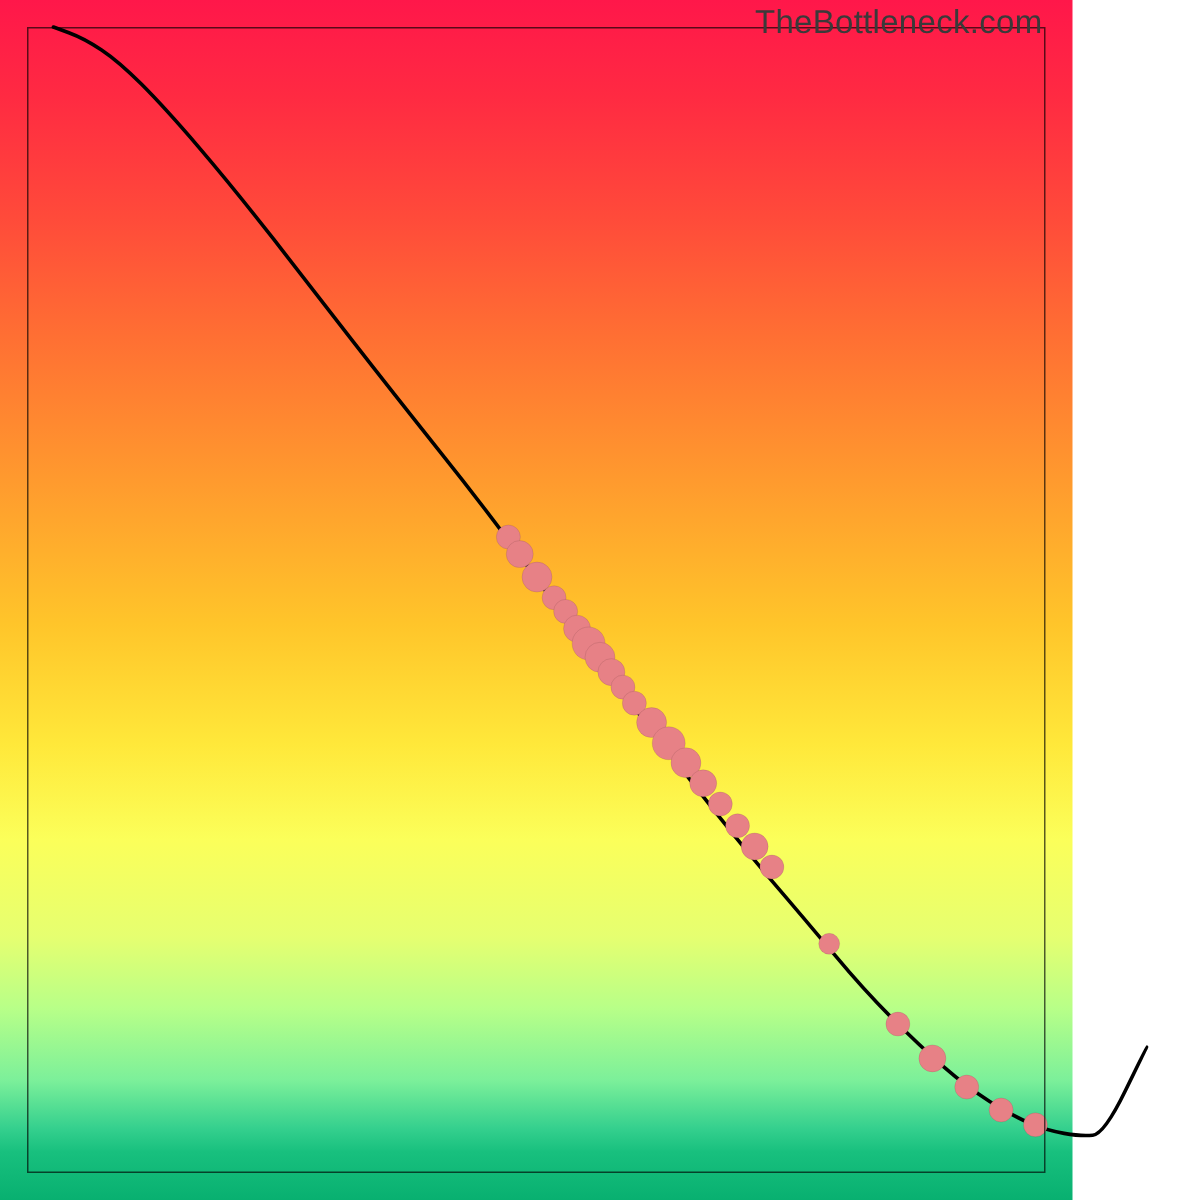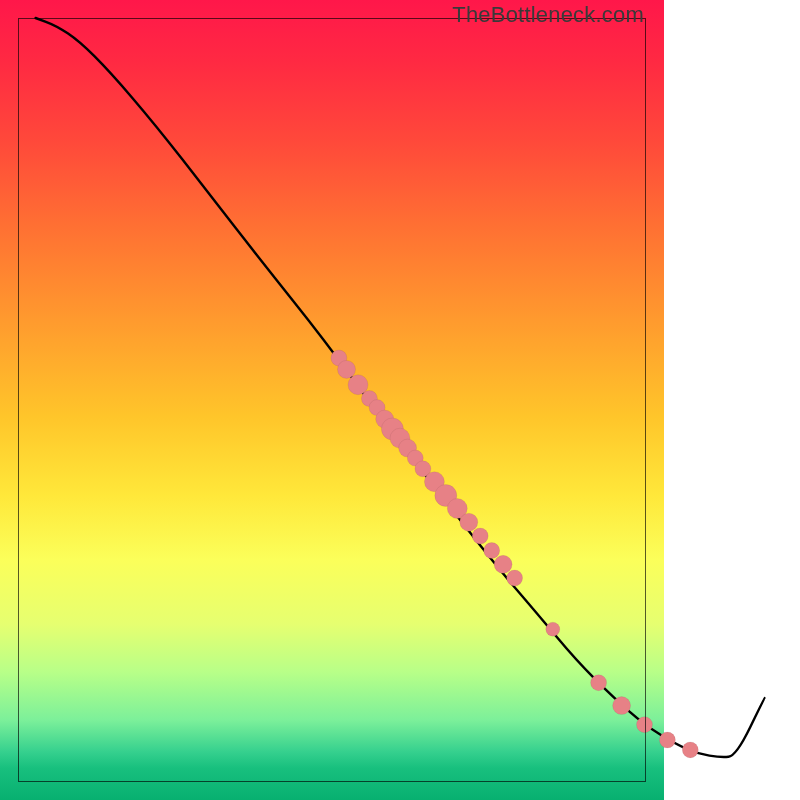--- a/index.html
+++ b/index.html
@@ -5,21 +5,21 @@
   html, body {
     margin: 0;
     padding: 0;
     width: 800px;
     height: 800px;
     overflow: hidden;
     font-family: Arial, Helvetica, sans-serif;
   }
   .canvas {
     position: relative;
-    width: 664px;
+    width: 715px;
     height: 800px;
   }
   .bg {
     position: absolute;
     inset: 0;
     
     background: linear-gradient(
       to bottom,
       #ff174a 0%,
       #ff2a42 8%,

